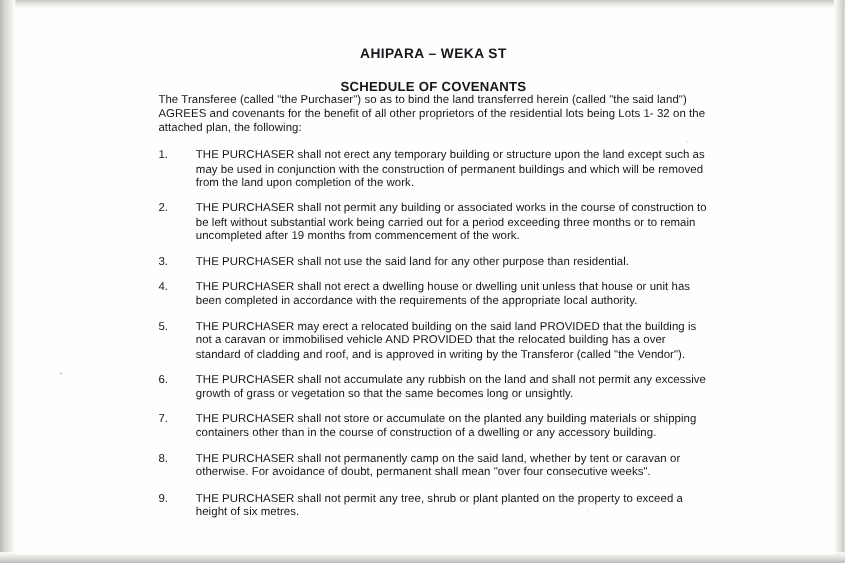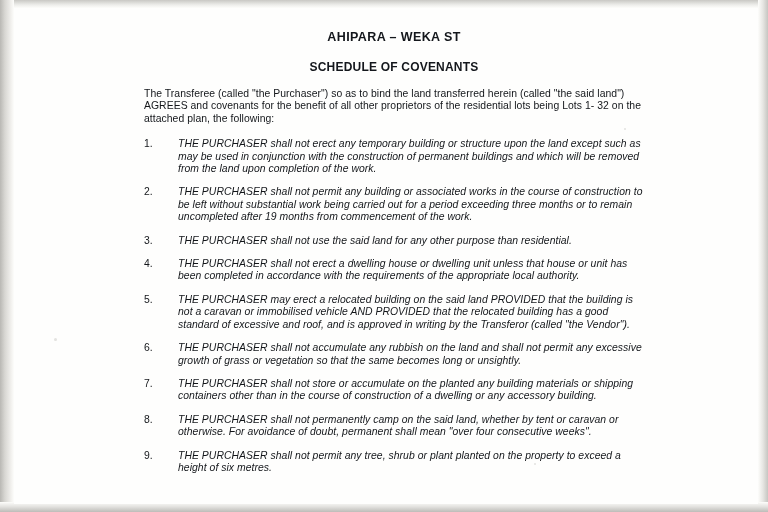--- a/index.html
+++ b/index.html
@@ -56,29 +56,29 @@
     top: 22px;
     left: 130px;
     width: 500px;
     color: #13161a;
   }
   .doc-title {
     text-align: center;
     font-size: 12.5px;
     font-weight: bold;
     letter-spacing: 0.4px;
-    margin: 0 0 16px 0;
+    margin: 12px 0 16px 0;
     color: #14171c;
   }
   .doc-subtitle {
     text-align: center;
     font-size: 12px;
     font-weight: bold;
     letter-spacing: 0.2px;
-    margin: 0 0 14px 0;
+    margin: 0 0 0 0;
     color: #14171c;
   }
   .intro {
     font-size: 10.4px;
     line-height: 12.4px;
     margin: 0 0 13px 0;
     text-align: left;
     letter-spacing: 0.05px;
   }
   .clause {
@@ -91,21 +91,20 @@
     flex: 0 0 34px;
     font-size: 10.4px;
     line-height: 12.4px;
     font-weight: normal;
   }
   .clause-body {
     flex: 1 1 auto;
     font-size: 10.4px;
     line-height: 12.4px;
     letter-spacing: 0.05px;
-    font-style: italic;
   }
   .speck {
     position: absolute;
     background: #c9c8c4;
     border-radius: 50%;
     opacity: 0.5;
   }
 </style>
 </head>
 <body>
@@ -145,21 +144,21 @@
         <div class="clause-body">THE PURCHASER shall not use the said land for any other purpose than residential.</div>
       </div>
 
       <div class="clause">
         <div class="clause-num">4.</div>
         <div class="clause-body">THE PURCHASER shall not erect a dwelling house or dwelling unit unless that house or unit has been completed in accordance with the requirements of the appropriate local authority.</div>
       </div>
 
       <div class="clause">
         <div class="clause-num">5.</div>
-        <div class="clause-body">THE PURCHASER may erect a relocated building on the said land PROVIDED that the building is not a caravan or immobilised vehicle AND PROVIDED that the relocated building has a good standard of excessive and roof, and is approved in writing by the Transferor (called "the Vendor").</div>
+        <div class="clause-body">THE PURCHASER may erect a relocated building on the said land PROVIDED that the building is not a caravan or immobilised vehicle AND PROVIDED that the relocated building has a over standard of cladding and roof, and is approved in writing by the Transferor (called "the Vendor").</div>
       </div>
 
       <div class="clause">
         <div class="clause-num">6.</div>
         <div class="clause-body">THE PURCHASER shall not accumulate any rubbish on the land and shall not permit any excessive growth of grass or vegetation so that the same becomes long or unsightly.</div>
       </div>
 
       <div class="clause">
         <div class="clause-num">7.</div>
         <div class="clause-body">THE PURCHASER shall not store or accumulate on the planted any building materials or shipping containers other than in the course of construction of a dwelling or any accessory building.</div>

